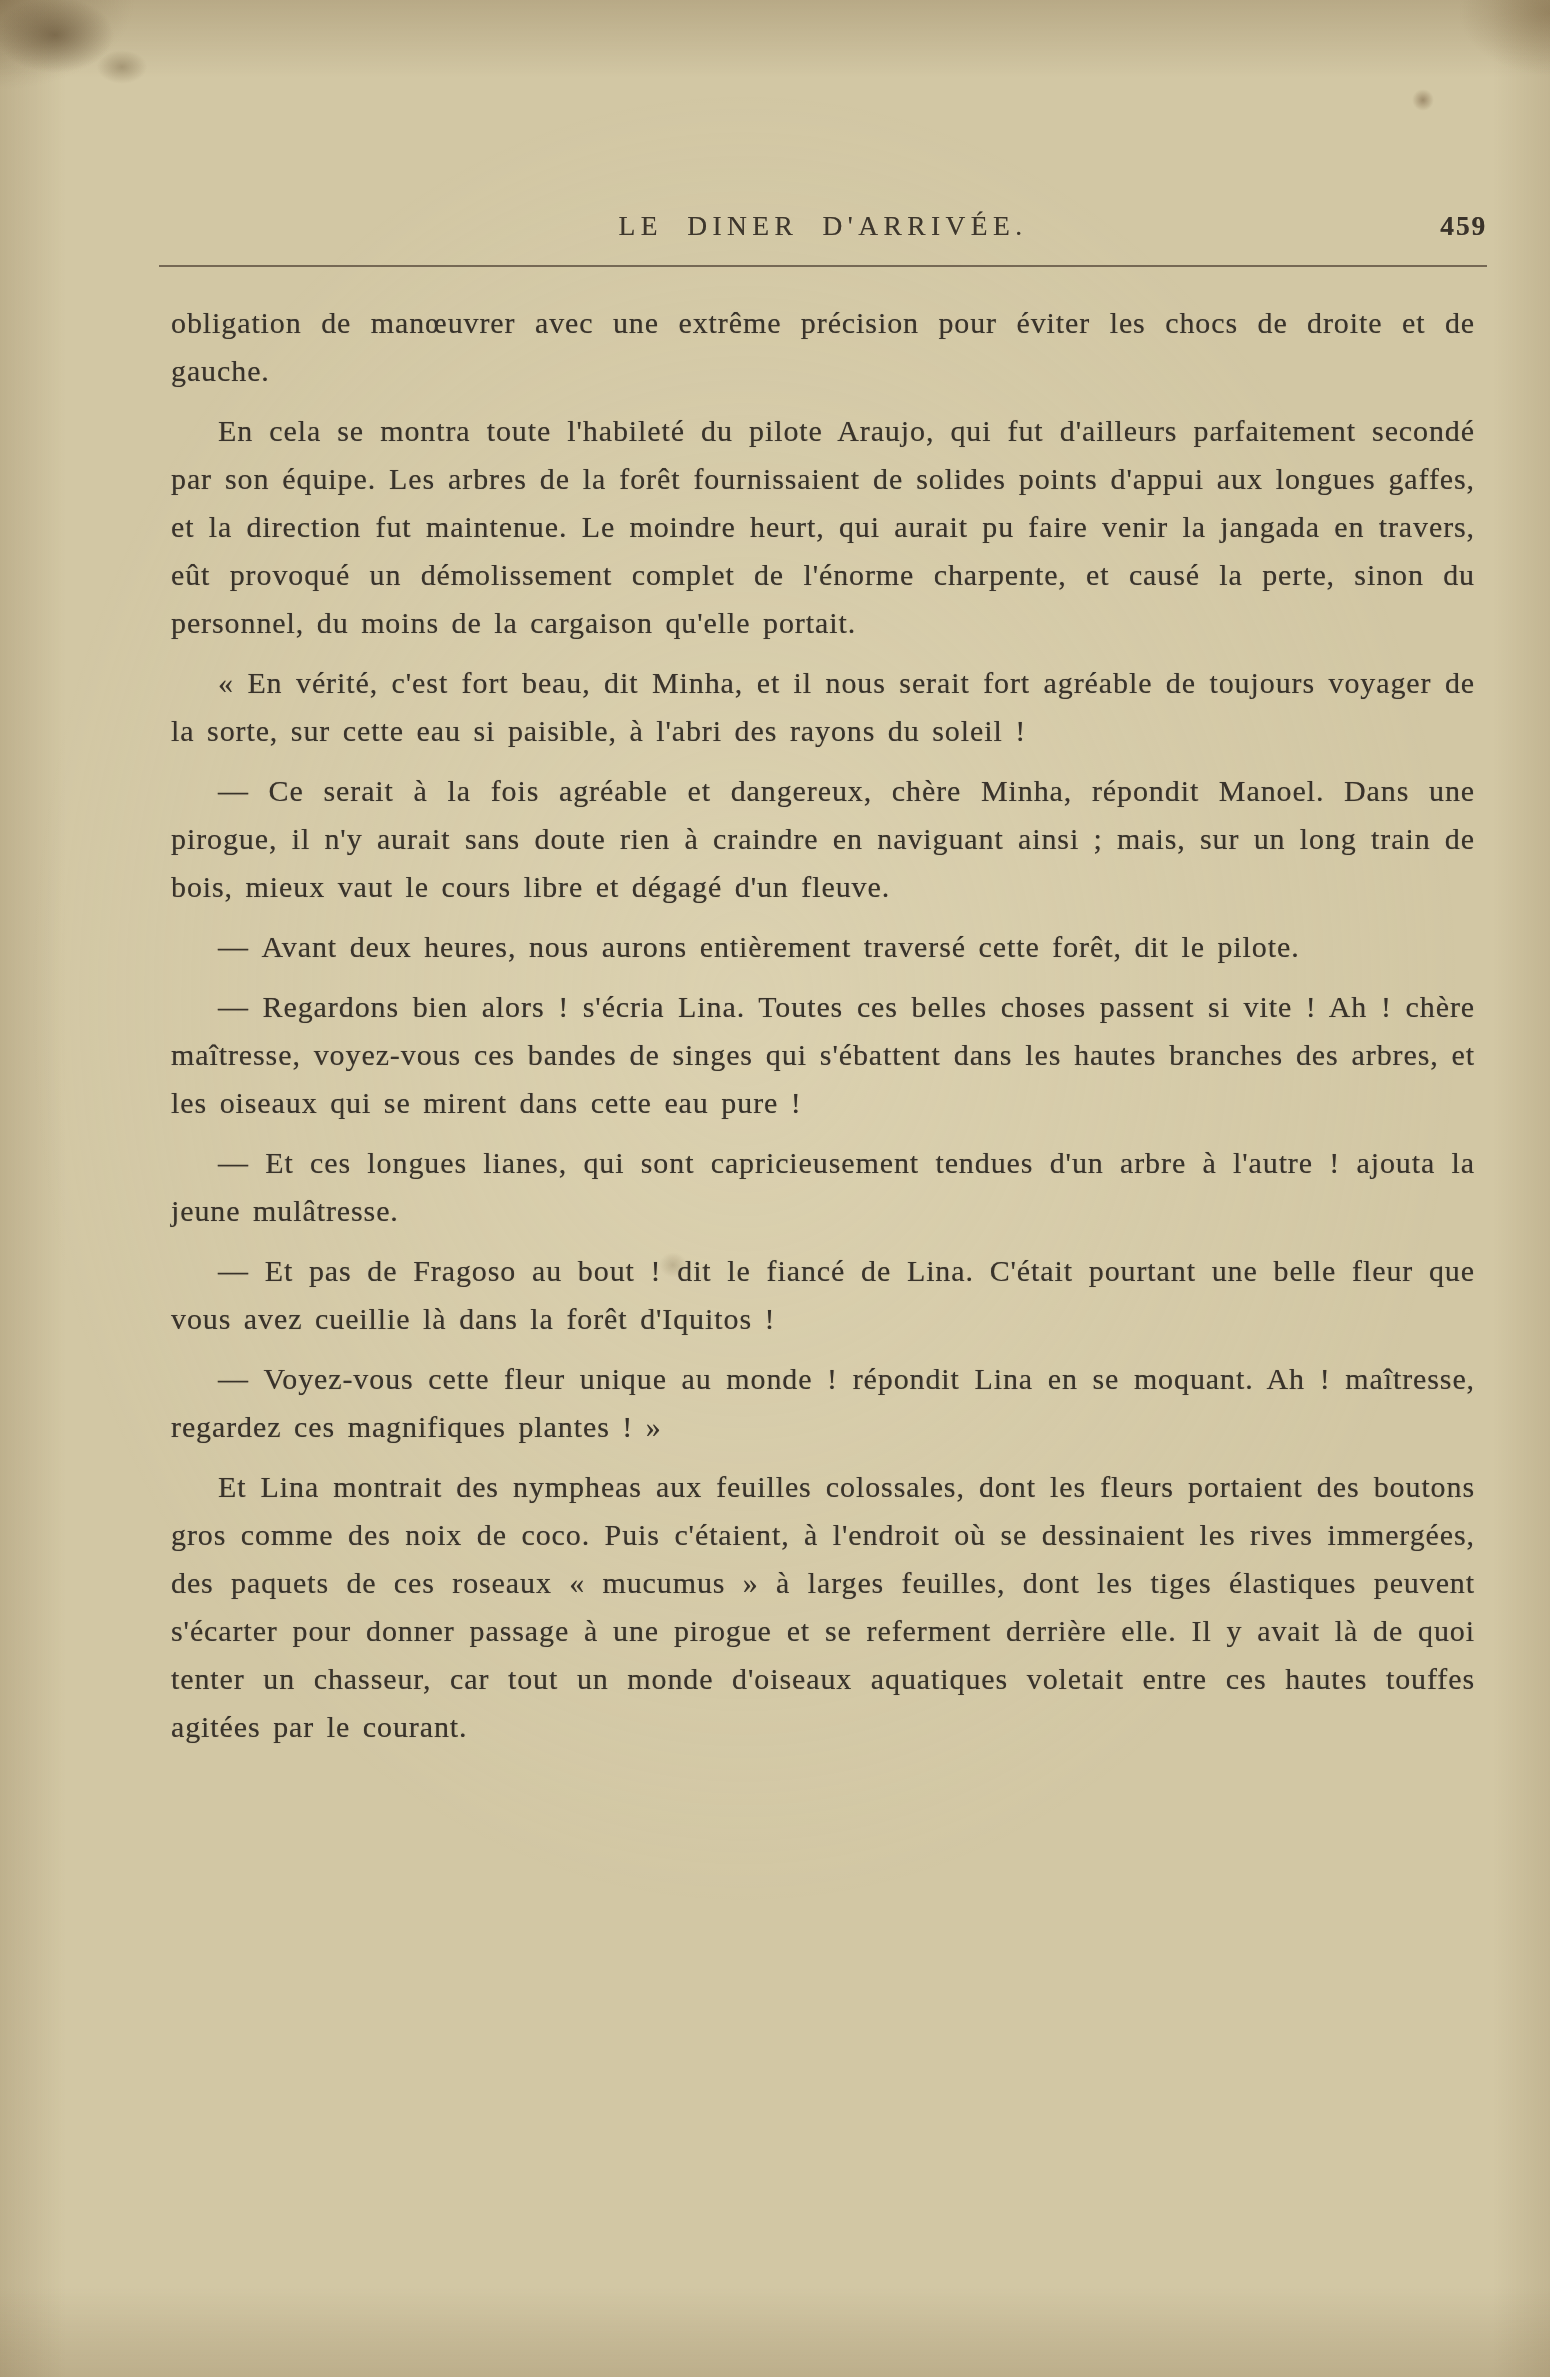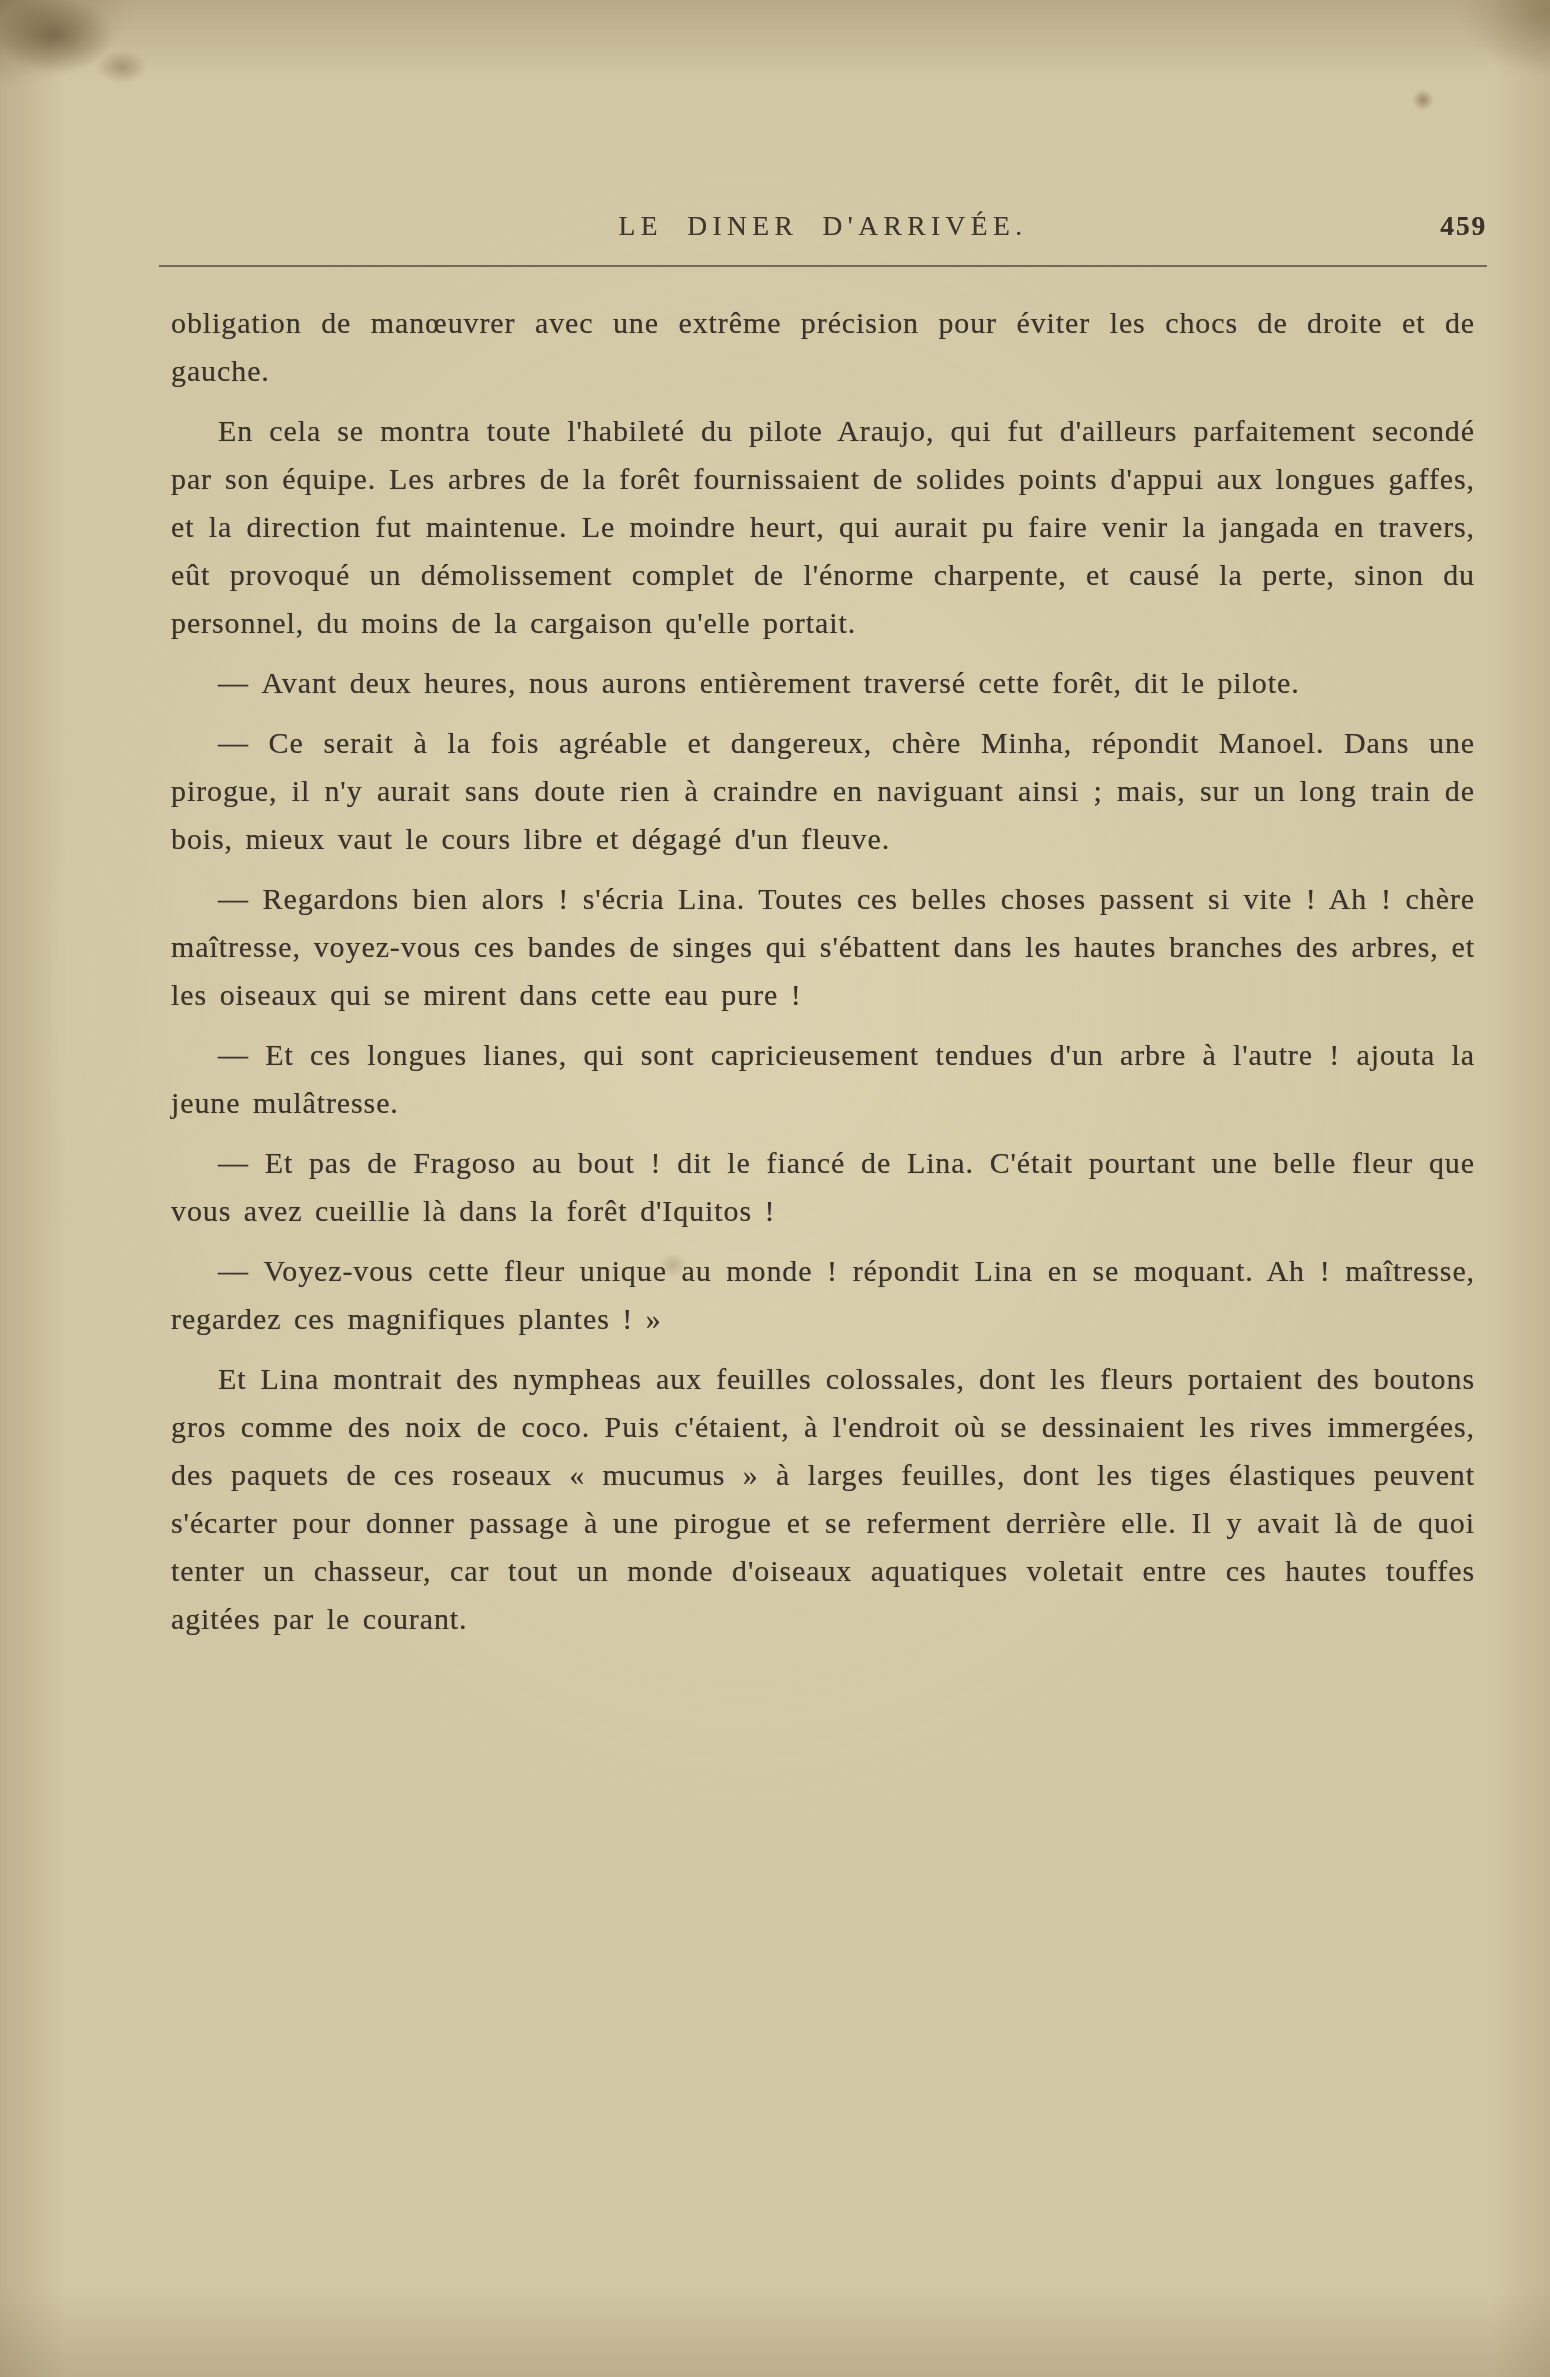--- a/index.html
+++ b/index.html
@@ -84,22 +84,23 @@
   <header class="running-header">
     <div class="header-title">LE DINER D'ARRIVÉE.</div>
     <div class="page-number">459</div>
   </header>
 
   <hr class="header-rule">
 
   <main class="body-text">
     <p class="first">obligation de manœuvrer avec une extrême précision pour éviter les chocs de droite et de gauche.</p>
     <p>En cela se montra toute l'habileté du pilote Araujo, qui fut d'ailleurs parfaitement secondé par son équipe. Les arbres de la forêt fournissaient de solides points d'appui aux longues gaffes, et la direction fut maintenue. Le moindre heurt, qui aurait pu faire venir la jangada en travers, eût provoqué un démolissement complet de l'énorme charpente, et causé la perte, sinon du personnel, du moins de la cargaison qu'elle portait.</p>
+    <p>«&nbsp;En vérité, c'est fort beau, dit Minha, et il nous serait fort agréable de toujours voyager de la sorte, sur cette eau si paisible, à l'abri des rayons du soleil&nbsp;!</p>
+    <p>—&nbsp;Ce serait à la fois agréable et dangereux, chère Minha, répondit Manoel. Dans une pirogue, il n'y aurait sans doute rien à craindre en naviguant ainsi&nbsp;; mais, sur un long train de bois, mieux vaut le cours libre et dégagé d'un fleuve.</p>
     <p>—&nbsp;Avant deux heures, nous aurons entièrement traversé cette forêt, dit le pilote.</p>
-    <p>—&nbsp;Ce serait à la fois agréable et dangereux, chère Minha, répondit Manoel. Dans une pirogue, il n'y aurait sans doute rien à craindre en naviguant ainsi&nbsp;; mais, sur un long train de bois, mieux vaut le cours libre et dégagé d'un fleuve.</p>
     <p>—&nbsp;Regardons bien alors&nbsp;! s'écria Lina. Toutes ces belles choses passent si vite&nbsp;! Ah&nbsp;! chère maîtresse, voyez-vous ces bandes de singes qui s'ébattent dans les hautes branches des arbres, et les oiseaux qui se mirent dans cette eau pure&nbsp;!</p>
     <p>—&nbsp;Et ces longues lianes, qui sont capricieusement tendues d'un arbre à l'autre&nbsp;! ajouta la jeune mulâtresse.</p>
     <p>—&nbsp;Et pas de Fragoso au bout&nbsp;! dit le fiancé de Lina. C'était pourtant une belle fleur que vous avez cueillie là dans la forêt d'Iquitos&nbsp;!</p>
     <p>—&nbsp;Voyez-vous cette fleur unique au monde&nbsp;! répondit Lina en se moquant. Ah&nbsp;! maîtresse, regardez ces magnifiques plantes&nbsp;!&nbsp;»</p>
     <p>Et Lina montrait des nympheas aux feuilles colossales, dont les fleurs portaient des boutons gros comme des noix de coco. Puis c'étaient, à l'endroit où se dessinaient les rives immergées, des paquets de ces roseaux «&nbsp;mucumus&nbsp;» à larges feuilles, dont les tiges élastiques peuvent s'écarter pour donner passage à une pirogue et se referment derrière elle. Il y avait là de quoi tenter un chasseur, car tout un monde d'oiseaux aquatiques voletait entre ces hautes touffes agitées par le courant.</p>
   </main>
 
 </div>
 
 

